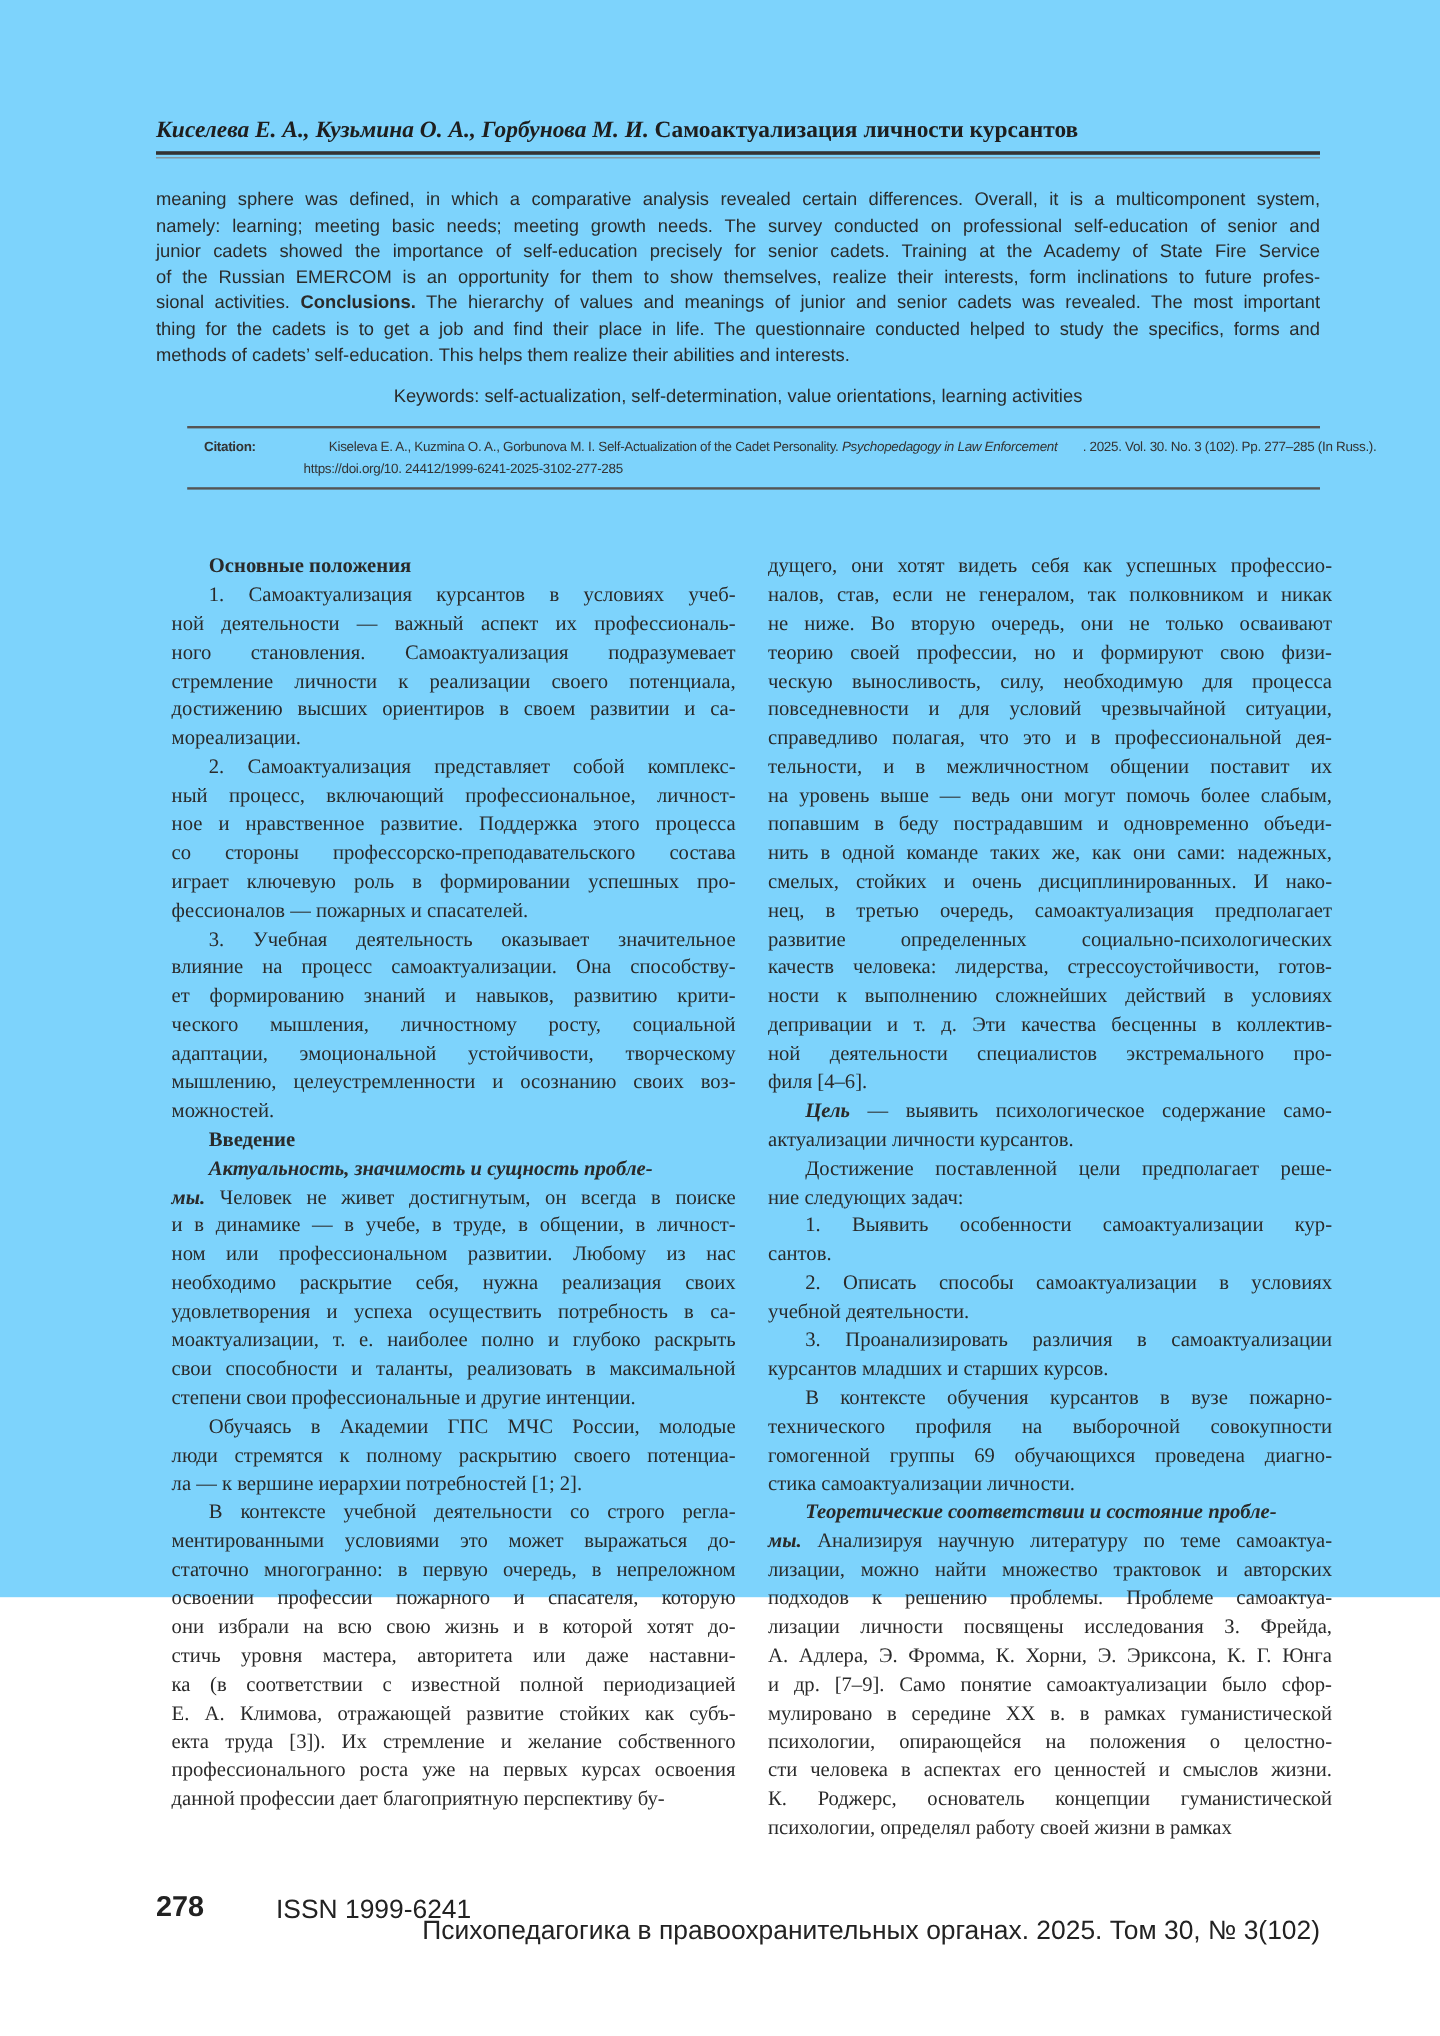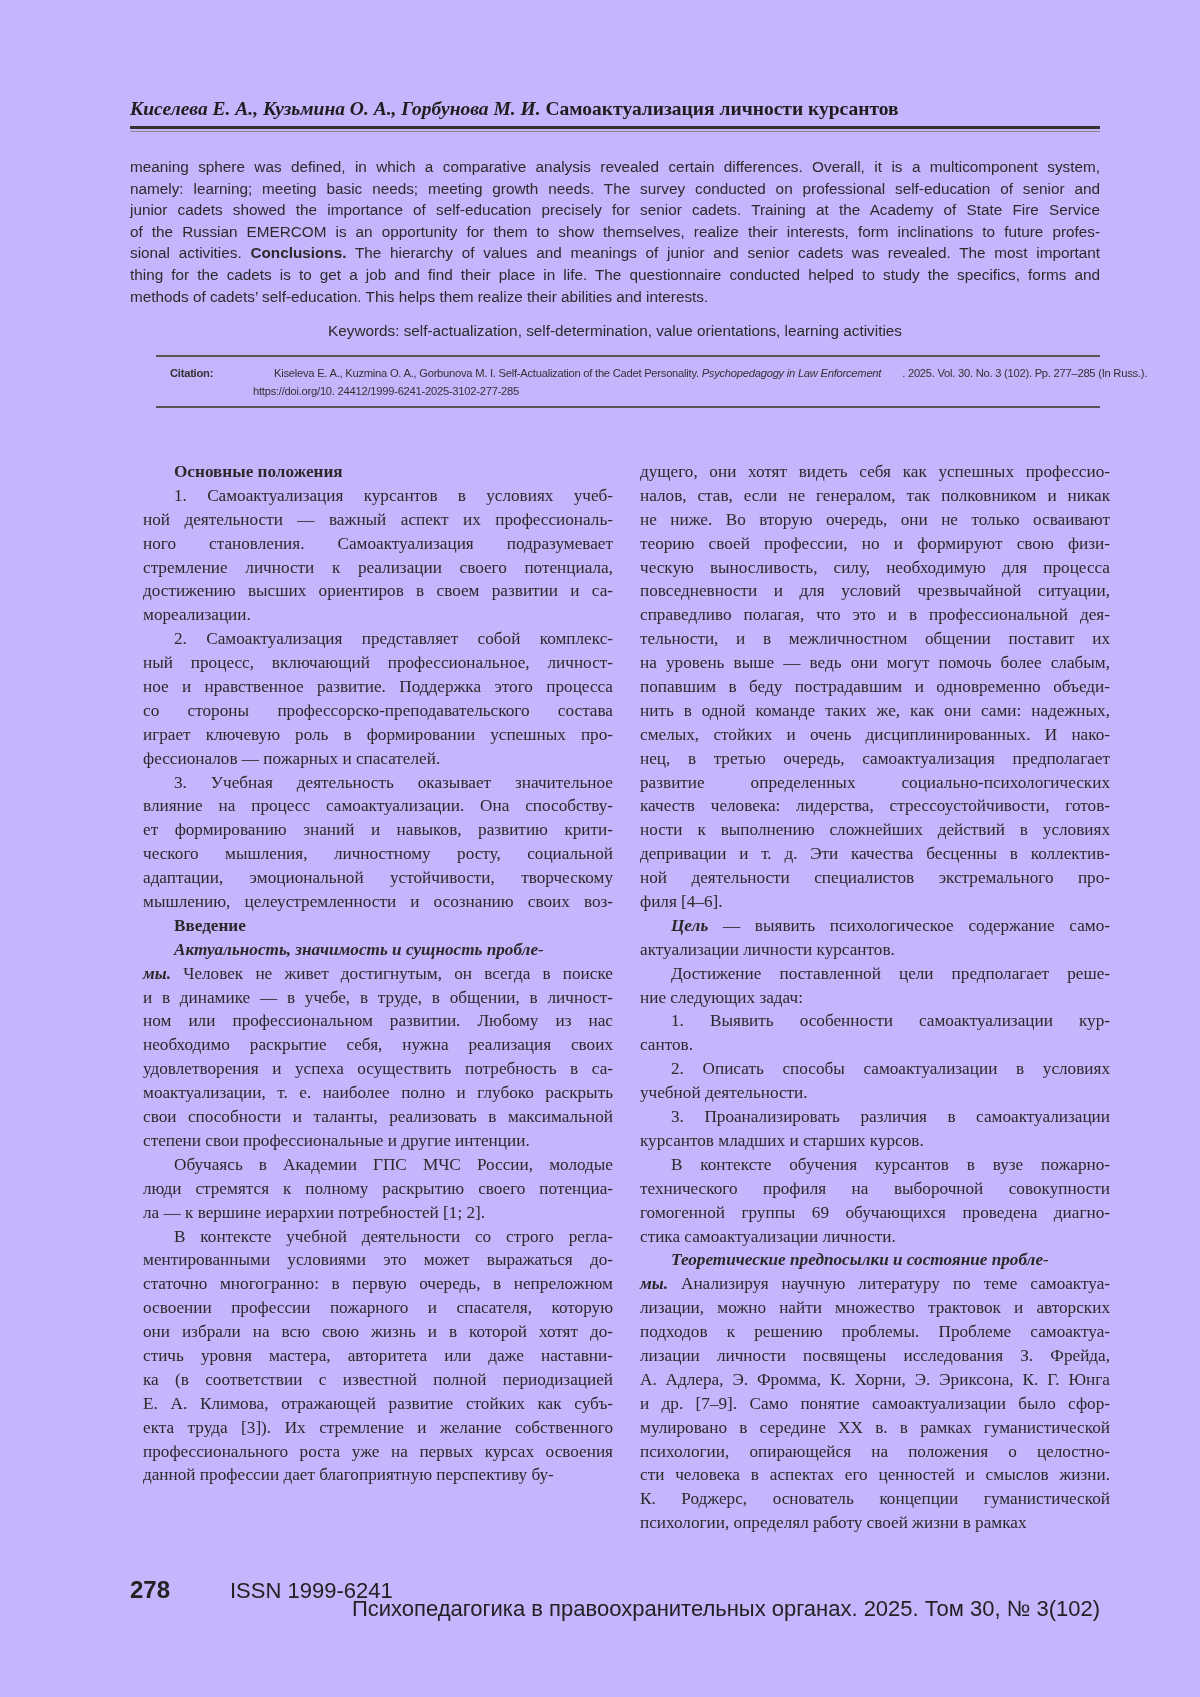--- a/index.html
+++ b/index.html
@@ -1,17 +1,17 @@
 <!DOCTYPE html>
 <html><head>
 <meta charset="utf-8">
 <style>
   html, body { margin: 0; padding: 0; background: #ffffff; }
   body { width: 1200px; height: 1697px; position: relative; overflow: hidden; color: #2a2a2a; }
-  .page { position: absolute; left: 0; top: 0; width: 1200px; height: 1697px; background: #c4b5fd; }
+  .page { position: absolute; left: 0; top: 0; width: 1200px; height: 1331px; background: #7dd3fc; }
 
   .running-head { position: absolute; left: 130px; top: 98px; width: 970px;
     font-family: "Liberation Serif", "DejaVu Serif", serif; font-size: 19.5px; color: #1e1e1e; white-space: nowrap; }
   .running-head .authors { font-style: italic; font-weight: bold; }
   .running-head .title { font-weight: bold; }
   .head-rule { position: absolute; left: 130px; top: 126px; width: 970px; height: 3px; background: #333; }
   .head-rule2 { position: absolute; left: 130px; top: 131px; width: 970px; height: 1px; background: #888; }
 
   .abstract { position: absolute; left: 130px; top: 156px; width: 970px;
     font-family: "Liberation Sans", "DejaVu Sans", sans-serif; font-size: 15.3px; line-height: 21.6px; color: #2b2b2b; }
@@ -94,20 +94,21 @@
       <span class="ln">ное и нравственное развитие. Поддержка этого процесса</span>
       <span class="ln">со стороны профессорско-преподавательского состава</span>
       <span class="ln">играет ключевую роль в формировании успешных про-</span>
       <span class="ln end">фессионалов — пожарных и спасателей.</span>
       <span class="ln ind">3.  Учебная деятельность оказывает значительное</span>
       <span class="ln">влияние на процесс самоактуализации. Она способству-</span>
       <span class="ln">ет формированию знаний и навыков, развитию крити-</span>
       <span class="ln">ческого мышления, личностному росту, социальной</span>
       <span class="ln">адаптации, эмоциональной устойчивости, творческому</span>
       <span class="ln">мышлению, целеустремленности и осознанию своих воз-</span>
+      <span class="ln end end">можностей.</span>
       <span class="ln h end">Введение</span>
       <span class="ln ind end"><span class="bi">Актуальность, значимость и сущность пробле-</span><span></span></span>
       <span class="ln"><span class="bi">мы.</span><span> Человек не живет достигнутым, он всегда в поиске</span></span>
       <span class="ln">и в динамике — в учебе, в труде, в общении, в личност-</span>
       <span class="ln">ном или профессиональном развитии. Любому из нас</span>
       <span class="ln">необходимо раскрытие себя, нужна реализация своих</span>
       <span class="ln">удовлетворения и успеха осуществить потребность в са-</span>
       <span class="ln">моактуализации, т. е. наиболее полно и глубоко раскрыть</span>
       <span class="ln">свои способности и таланты, реализовать в максимальной</span>
       <span class="ln end">степени свои профессиональные и другие интенции.</span>
@@ -153,21 +154,21 @@
       <span class="ln ind">1.  Выявить особенности самоактуализации кур-</span>
       <span class="ln end">сантов.</span>
       <span class="ln ind">2.  Описать способы самоактуализации в условиях</span>
       <span class="ln end">учебной деятельности.</span>
       <span class="ln ind">3.  Проанализировать различия в самоактуализации</span>
       <span class="ln end">курсантов младших и старших курсов.</span>
       <span class="ln ind">В контексте обучения курсантов в вузе пожарно-</span>
       <span class="ln">технического профиля на выборочной совокупности</span>
       <span class="ln">гомогенной группы 69 обучающихся проведена диагно-</span>
       <span class="ln end">стика самоактуализации личности.</span>
-      <span class="ln ind end"><span class="bi">Теоретические предпосылки и состояние пробле-</span><span></span></span>
+      <span class="ln ind end"><span class="bi">Теоретические соответствии и состояние пробле-</span><span></span></span>
       <span class="ln"><span class="bi">мы.</span><span> Анализируя научную литературу по теме самоактуа-</span></span>
       <span class="ln">лизации, можно найти множество трактовок и авторских</span>
       <span class="ln">подходов к решению проблемы. Проблеме самоактуа-</span>
       <span class="ln">лизации личности посвящены исследования З. Фрейда,</span>
       <span class="ln">А. Адлера, Э. Фромма, К. Хорни, Э. Эриксона, К. Г. Юнга</span>
       <span class="ln">и др. [7–9]. Само понятие самоактуализации было сфор-</span>
       <span class="ln">мулировано в середине XX в. в рамках гуманистической</span>
       <span class="ln">психологии, опирающейся на положения о целостно-</span>
       <span class="ln">сти человека в аспектах его ценностей и смыслов жизни.</span>
       <span class="ln">К. Роджерс, основатель концепции гуманистической</span>

